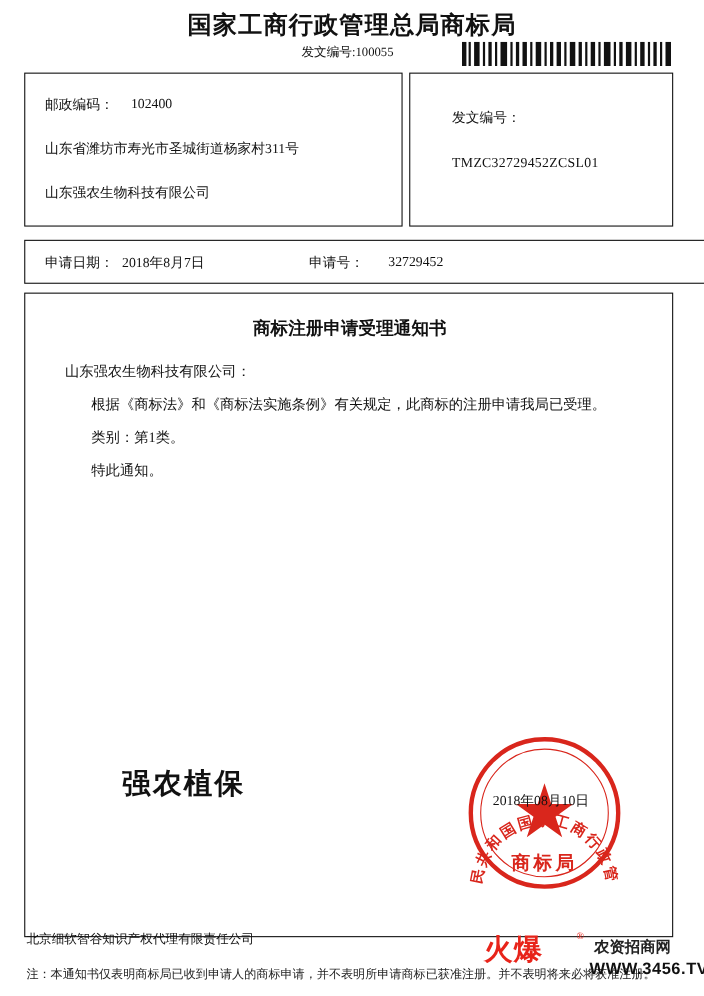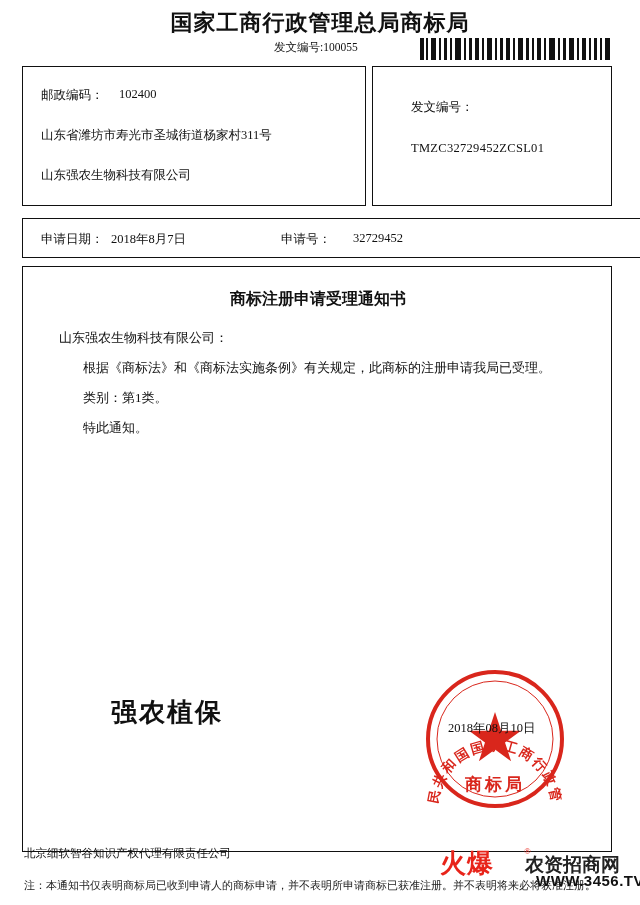--- a/index.html
+++ b/index.html
@@ -211,24 +211,24 @@
   }
   .wm-sup {
     position: absolute;
     left: 84px;
     top: 0px;
     font-size: 9px;
     color: #e8241a;
   }
   .wm-sub-cn {
     position: absolute;
-    left: 85px;
+    left: 100px;
     top: 6px;
     font-family: Liberation Sans, sans-serif;
-    font-size: 19px;
+    font-size: 14px;
     color: #222222;
     font-weight: bold;
   }
   .wm-url {
     position: absolute;
     left: 96px;
     top: 26px;
     font-family: "Liberation Sans", "DejaVu Sans", sans-serif;
     font-size: 15px;
     font-weight: bold;

